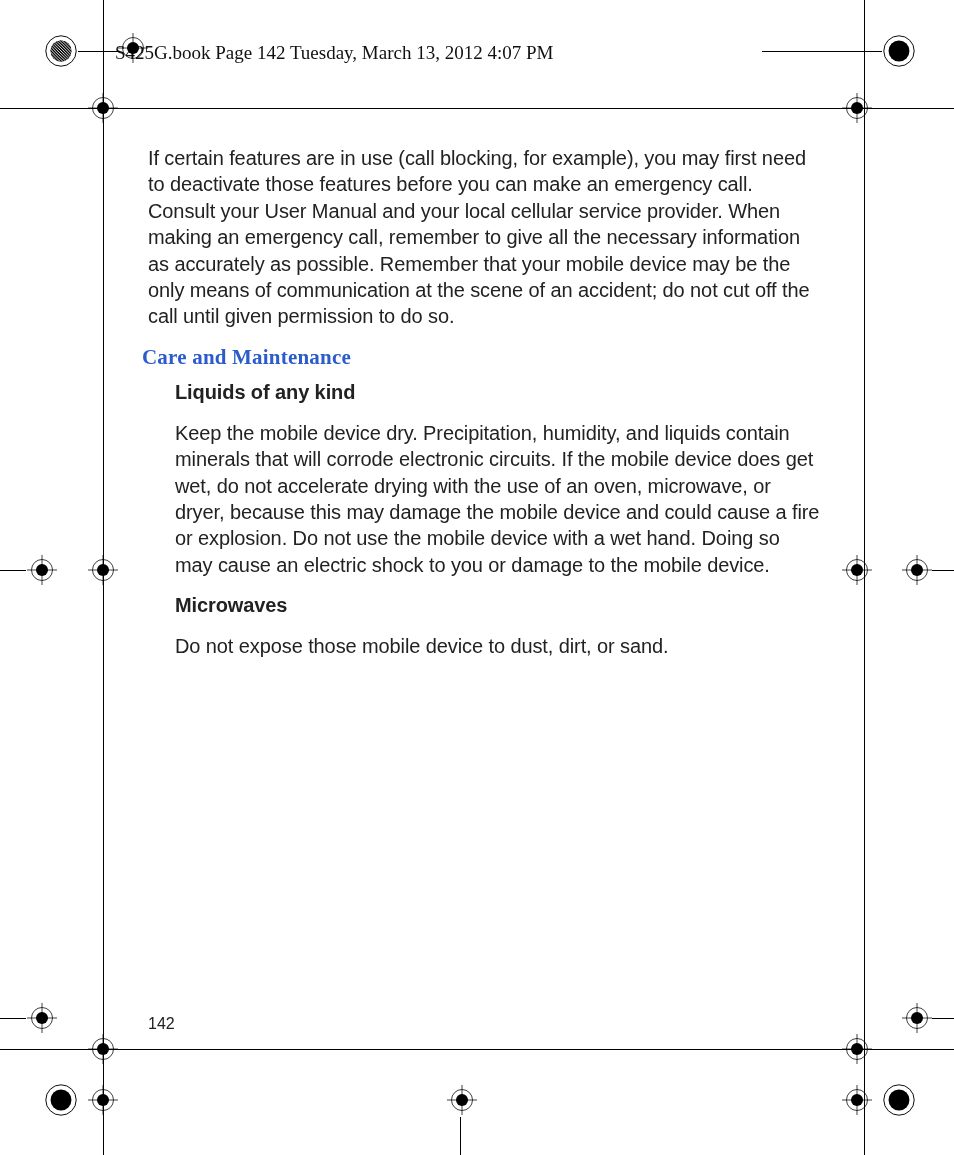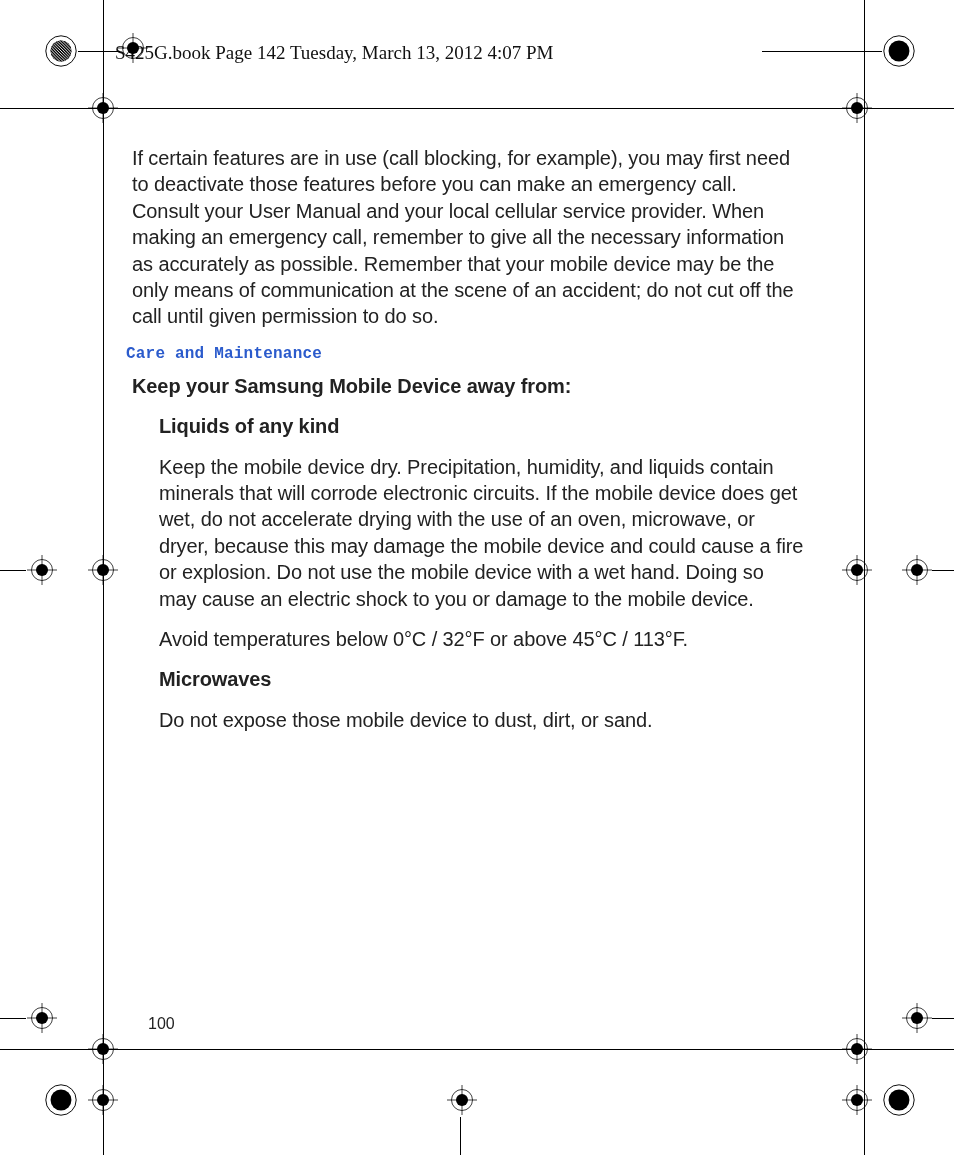--- a/index.html
+++ b/index.html
@@ -1,20 +1,20 @@
 <!DOCTYPE html>
 <html><head>
 <meta charset="utf-8">
 <style>
   html,body{margin:0;padding:0;background:#fff;font-family:Arial,Helvetica,sans-serif;color:#222;width:954px;height:1155px;position:relative;overflow:hidden}
   .page{position:absolute;inset:0}
   .header-line{position:absolute;left:115px;top:42px;font-family:"Times New Roman",serif;font-size:19px;color:#111}
-  .content{position:absolute;left:132px;top:145px;width:674px;font-size:20px;line-height:1.32;color:#222;font-stretch:condensed;letter-spacing:-0.1px}
+  .content{position:absolute;left:148px;top:145px;width:674px;font-size:20px;line-height:1.32;color:#222;font-stretch:condensed;letter-spacing:-0.1px}
   .content p{margin:0 0 14px 0}
-  .sec-title{font-family:Liberation Mono, monospace;font-weight:900;font-size:16px;color:#2b5bcc;margin:6px 0 8px -6px;letter-spacing:0.2px}
+  .sec-title{font-family:Liberation Serif, serif;font-weight:900;font-size:21px;color:#2b5bcc;margin:6px 0 8px -6px;letter-spacing:0.2px}
   .bold{font-weight:700}
   .sub{margin-left:27px}
   .page-num{position:absolute;left:148px;bottom:122px;font-size:16px;color:#222}
   .crop-line-h{position:absolute;left:0;right:0;border-top:1px solid #000}
   .crop-line-v{position:absolute;top:0;bottom:0;border-left:1px solid #000}
   
   .reg{position:absolute;width:38px;height:38px}
   .reg svg{display:block}
   .reg.small{width:30px;height:30px}
 </style>
@@ -26,32 +26,30 @@
   <div class="crop-line-h" style="top:108px"></div>
   <div class="crop-line-h" style="top:1049px"></div>
   <div class="crop-line-v" style="left:103px"></div>
   <div class="crop-line-v" style="left:864px"></div>
 
   <div class="header-line">S425G.book  Page 142  Tuesday, March 13, 2012  4:07 PM</div>
 
   <div class="content">
     <p>If certain features are in use (call blocking, for example), you may first need to deactivate those features before you can make an emergency call. Consult your User Manual and your local cellular service provider. When making an emergency call, remember to give all the necessary information as accurately as possible. Remember that your mobile device may be the only means of communication at the scene of an accident; do not cut off the call until given permission to do so.</p>
     <div class="sec-title">Care and Maintenance</div>
-    <p class="bold">Keep your Samsung Mobile Device away from:</p>
 
     <div class="sub">
       <p class="bold">Liquids of any kind</p>
       <p>Keep the mobile device dry. Precipitation, humidity, and liquids contain minerals that will corrode electronic circuits. If the mobile device does get wet, do not accelerate drying with the use of an oven, microwave, or dryer, because this may damage the mobile device and could cause a fire or explosion. Do not use the mobile device with a wet hand. Doing so may cause an electric shock to you or damage to the mobile device.</p>
-      <p>Avoid temperatures below 0°C / 32°F or above 45°C / 113°F.</p>
       <p class="bold">Microwaves</p>
       <p>Do not expose those mobile device to dust, dirt, or sand.</p>
     </div>
   </div>
 
-  <div class="page-num">100</div>
+  <div class="page-num">142</div>
 
   <div class="reg" style="left:42px;top:32px">
       <svg viewBox="0 0 40 40">
         <circle cx="20" cy="20" r="16" fill="none" stroke="#000" stroke-width="1"></circle>
         <circle cx="20" cy="20" r="11" fill="#000"></circle>
         <circle cx="20" cy="20" r="11" fill="url(#h1)"></circle>
         <defs>
           <pattern id="h1" width="3" height="3" patternUnits="userSpaceOnUse">
             <rect width="3" height="3" fill="#000"></rect>
             <path d="M0 0L3 3" stroke="#fff" stroke-width="1"></path>

